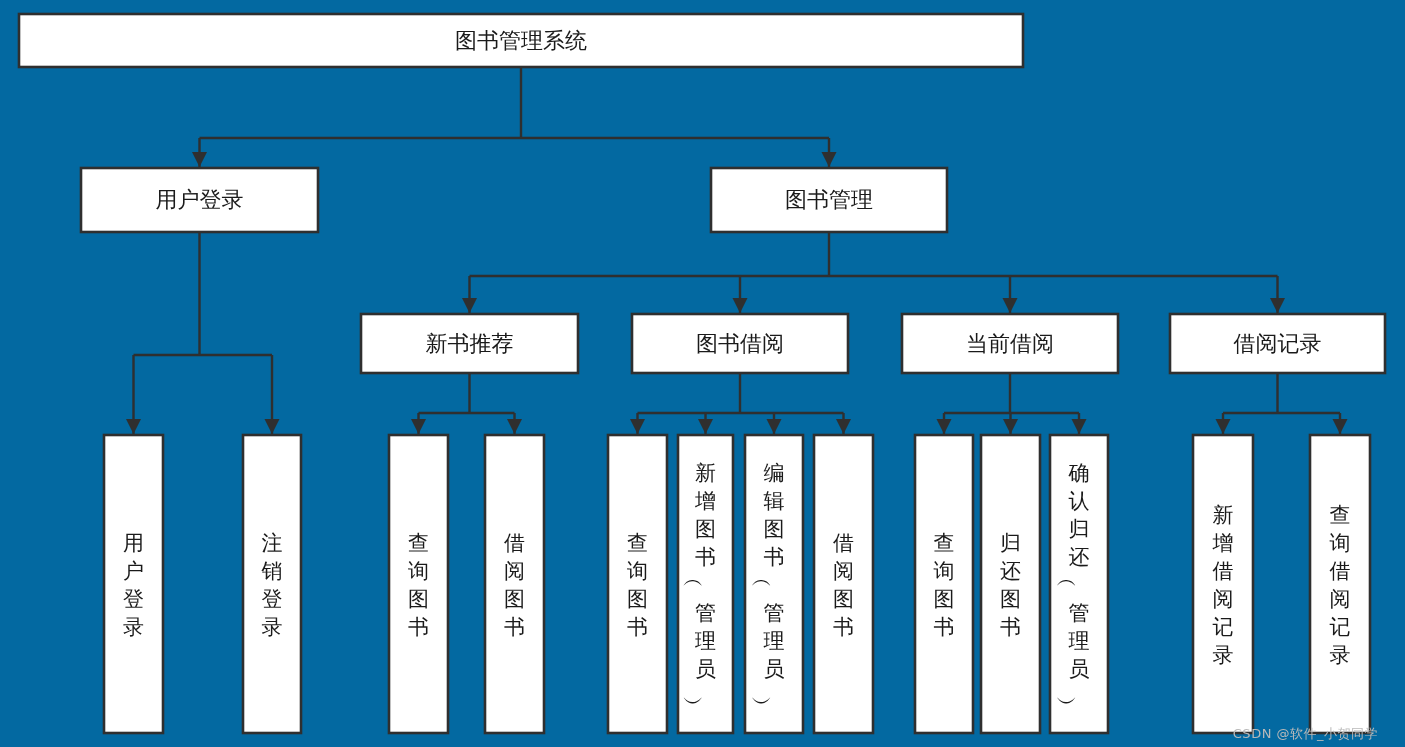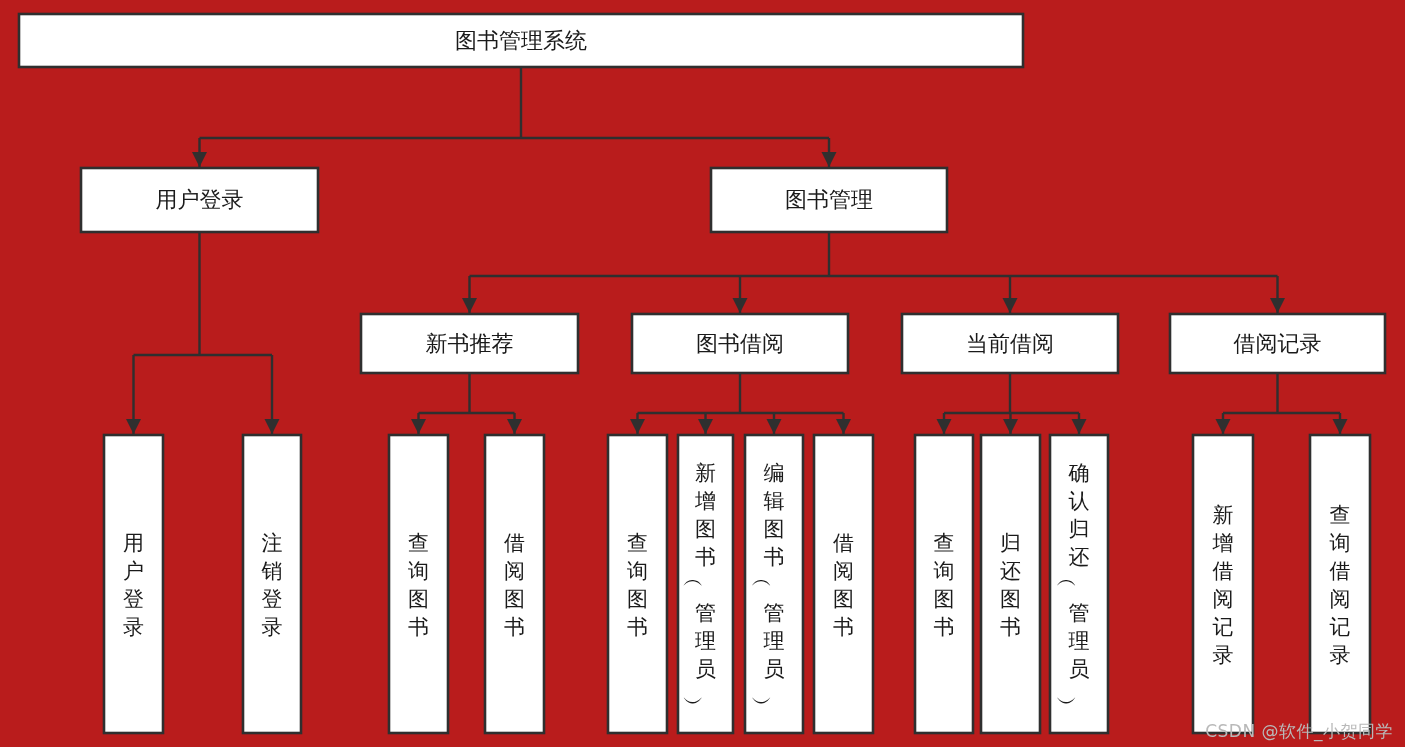--- a/index.html
+++ b/index.html
@@ -10,21 +10,21 @@
   body {
     width: 1405px;
     height: 747px;
     font-family: "DejaVu Sans", "Liberation Sans", sans-serif;
     overflow: hidden;
   }
   #diagram-root {
     position: relative;
     width: 1405px;
     height: 747px;
-    background: #b91c1c;
+    background: #0369a1;
   }
   svg#flowchart {
     position: absolute;
     left: 0;
     top: 0;
     width: 1405px;
     height: 747px;
     display: block;
   }
   .node-box {
@@ -51,24 +51,24 @@
     dominant-baseline: middle;
   }
   .node-label-v {
     font-family: "DejaVu Sans", "Liberation Sans", sans-serif;
     font-size: 21px;
     fill: #1a1a1a;
     text-anchor: middle;
   }
   .watermark {
     position: absolute;
-    right: 12px;
+    right: 27px;
     bottom: 4px;
     font-family: "DejaVu Sans", "Liberation Sans", sans-serif;
-    font-size: 17px;
+    font-size: 13px;
     color: #b9b9b9;
     white-space: nowrap;
     letter-spacing: 0.5px;
     user-select: none;
   }
 </style>
 </head>
 <body>
 
 <div id="diagram-root">

